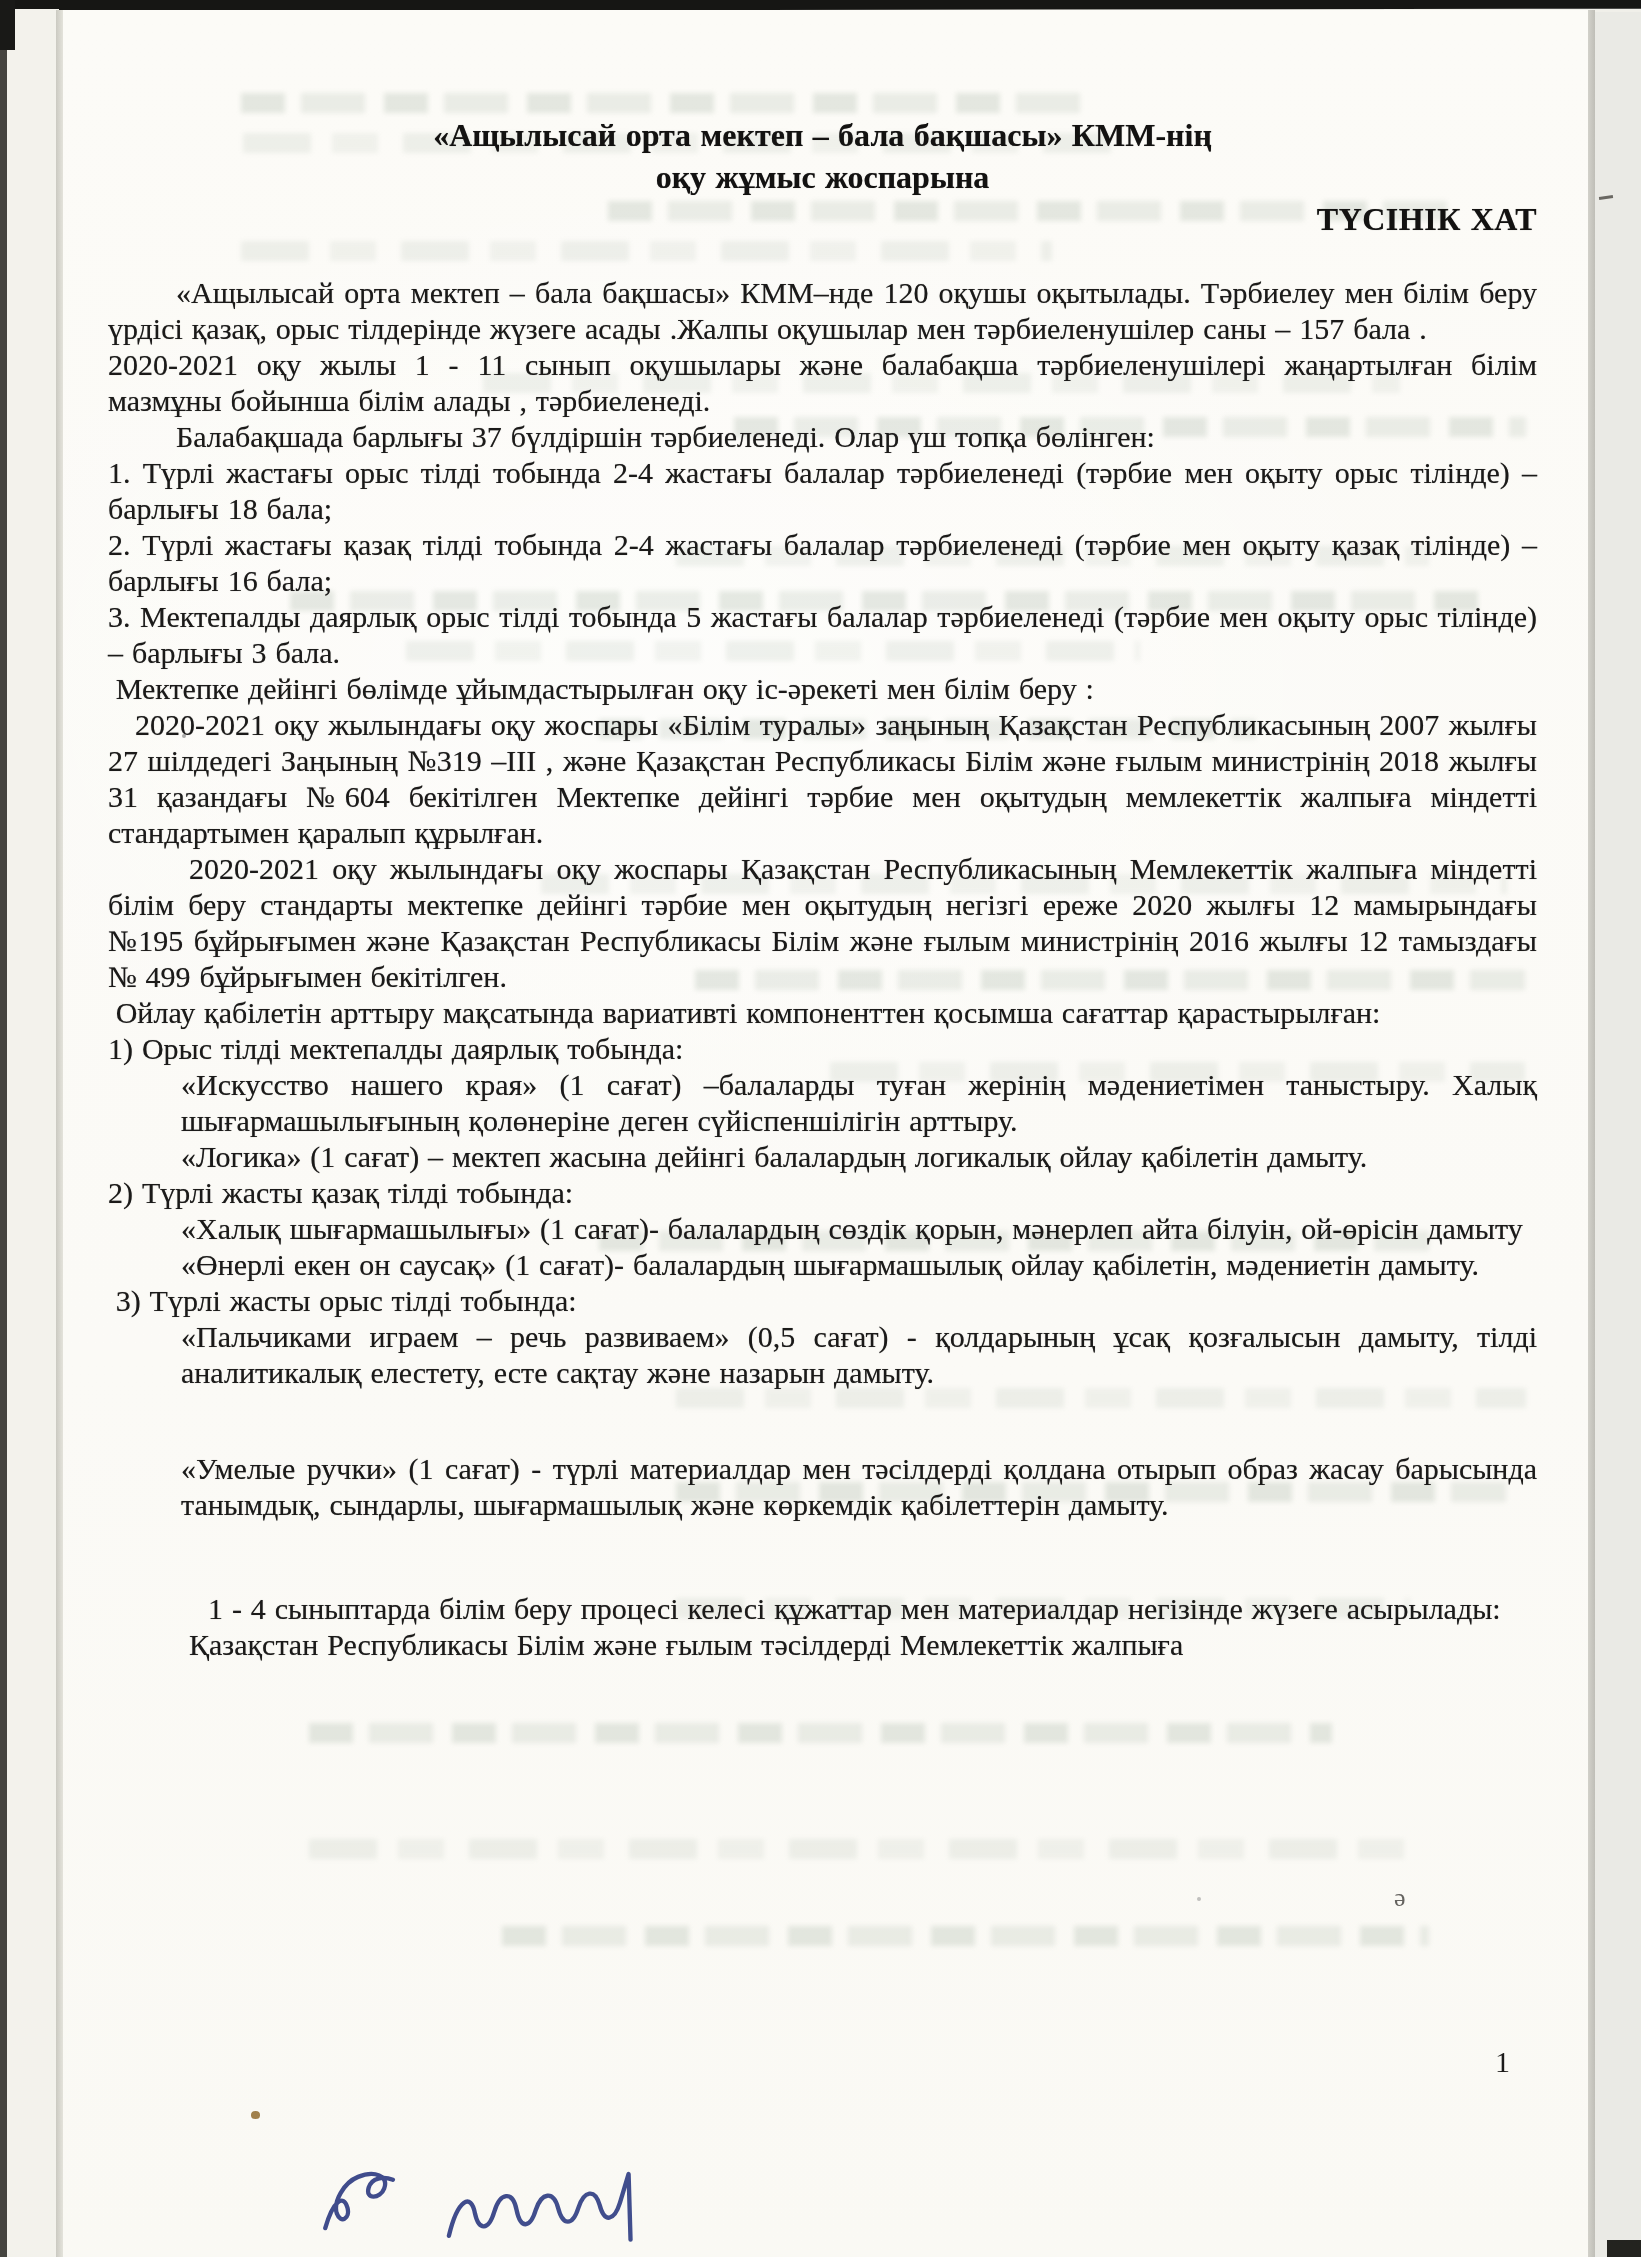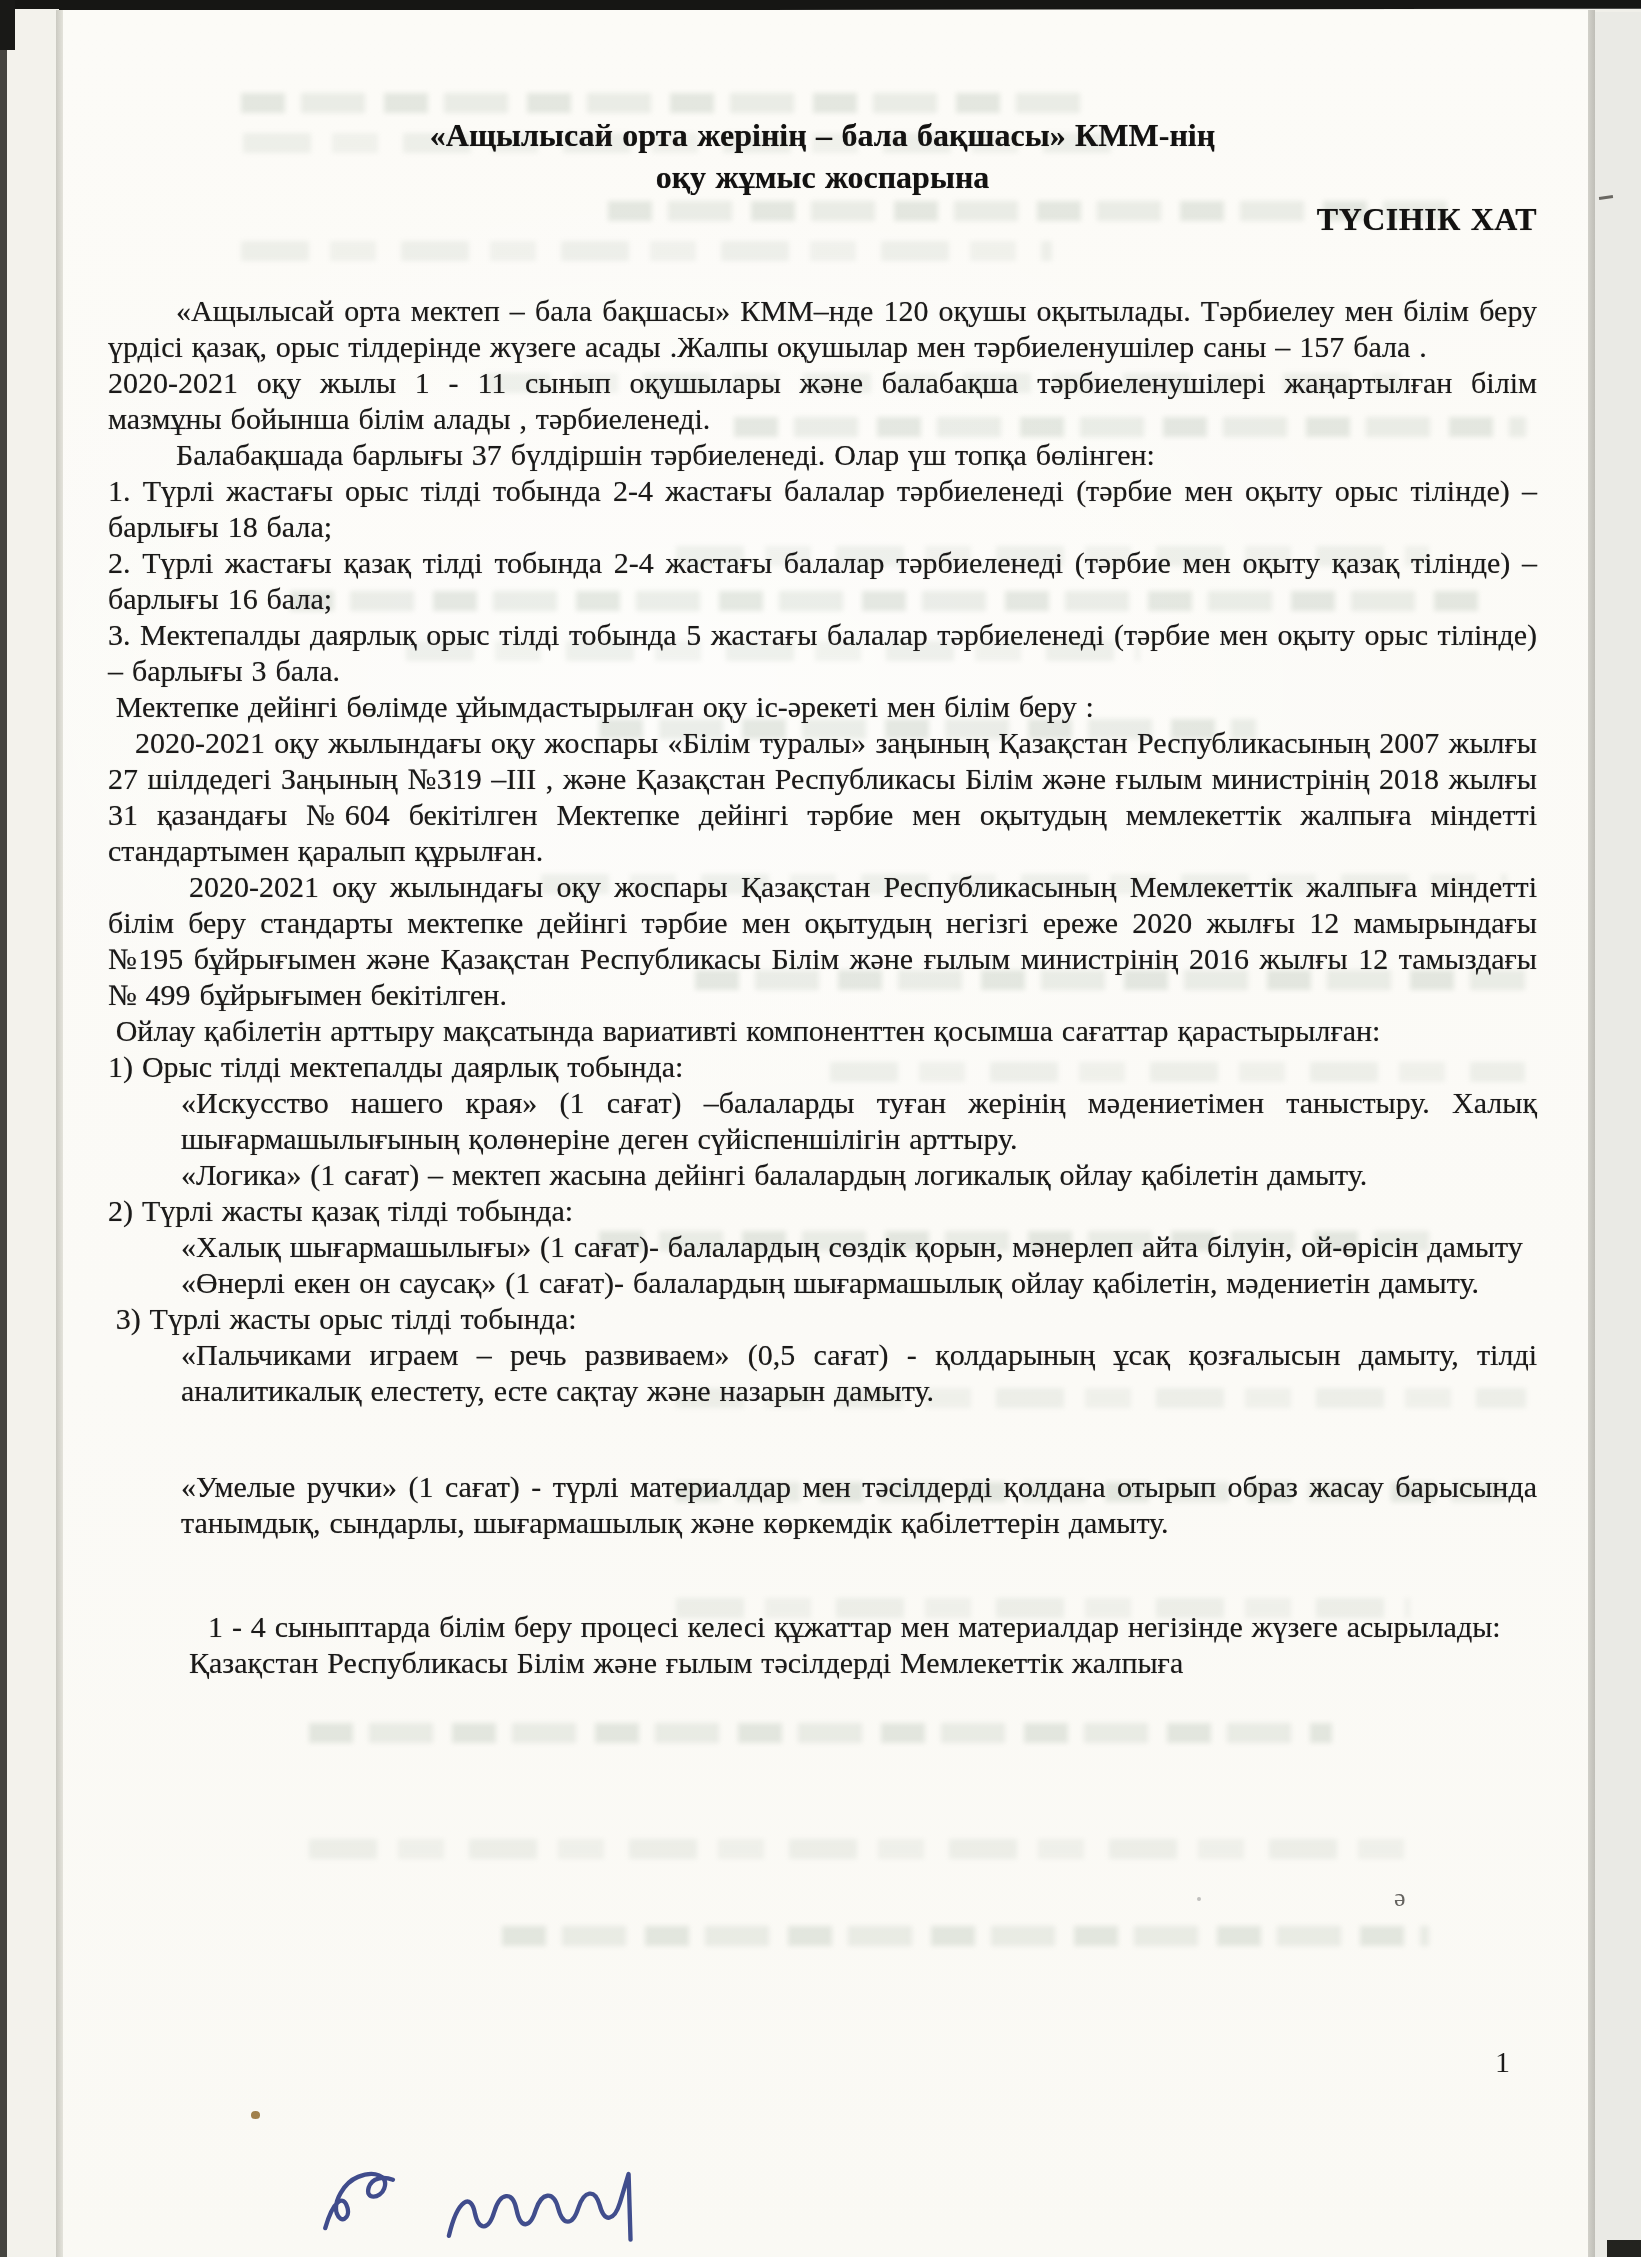--- a/index.html
+++ b/index.html
@@ -26,21 +26,21 @@
 
   
   .doc{
     position:absolute;left:108px;top:114px;width:1429px;
     color:#1b1a19;font-size:30px;line-height:36px;
     text-shadow:0 0 0.7px rgba(20,20,20,.55);
     word-spacing:1.4px;
   }
   .title{font-weight:bold;text-align:center;font-size:32px;line-height:42px;color:#131211;}
   .title-caps{letter-spacing:0.5px;text-align:right;}
-  .body-text{margin-top:53px;}
+  .body-text{margin-top:35px;}
   .p{margin:0;text-align:justify;}
   .ind1{text-indent:68px;}
   .ind-sm{text-indent:27px;}
   .ind-md{text-indent:81px;}
   .ind-lg{text-indent:100px;}
   .sp1{padding-left:7.7px;}
   .blk{margin-left:73px;}
   .gap1{margin-top:60px;}
   .gap2{margin-top:68px;}
 
@@ -99,21 +99,21 @@
 <div class="ghost" style="left:599px;top:1231px;width:830px"></div>
 <div class="ghost alt" style="left:676px;top:1388px;width:850px"></div>
 <div class="ghost" style="left:676px;top:1482px;width:830px"></div>
 <div class="ghost alt" style="left:676px;top:1598px;width:734px"></div>
 <div class="ghost" style="left:309px;top:1723px;width:1023px"></div>
 <div class="ghost alt" style="left:309px;top:1839px;width:1120px"></div>
 <div class="ghost" style="left:502px;top:1926px;width:927px"></div>
 
 <div class="doc">
   <div class="title">
-    <div>«Ащылысай орта жерінің – бала бақшасы» КММ-нің</div>
+    <div>«Ащылысай орта мектеп – бала бақшасы» КММ-нің</div>
     <div>оқу жұмыс жоспарына</div>
     <div class="title-caps">ТҮСІНІК ХАТ</div>
   </div>
 
   <div class="body-text">
     <p class="p ind1">«Ащылысай орта мектеп – бала бақшасы» КММ–нде 120 оқушы оқытылады. Тәрбиелеу мен білім беру үрдісі қазақ, орыс тілдерінде жүзеге асады .Жалпы оқушылар мен тәрбиеленушілер саны – 157 бала .</p>
     <p class="p">2020-2021 оқу жылы 1 - 11 сынып оқушылары және балабақша тәрбиеленушілері жаңартылған білім мазмұны бойынша білім алады , тәрбиеленеді.</p>
     <p class="p ind1">Балабақшада барлығы 37 бүлдіршін тәрбиеленеді. Олар үш топқа бөлінген:</p>
     <p class="p">1. Түрлі жастағы орыс тілді тобында 2-4 жастағы балалар тәрбиеленеді (тәрбие мен оқыту орыс тілінде) – барлығы 18 бала;</p>
     <p class="p">2. Түрлі жастағы қазақ тілді тобында 2-4 жастағы балалар тәрбиеленеді (тәрбие мен оқыту қазақ тілінде) – барлығы 16 бала;</p>

